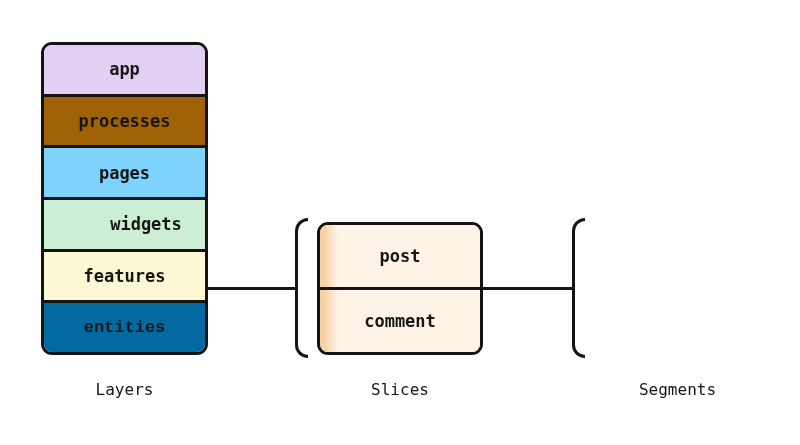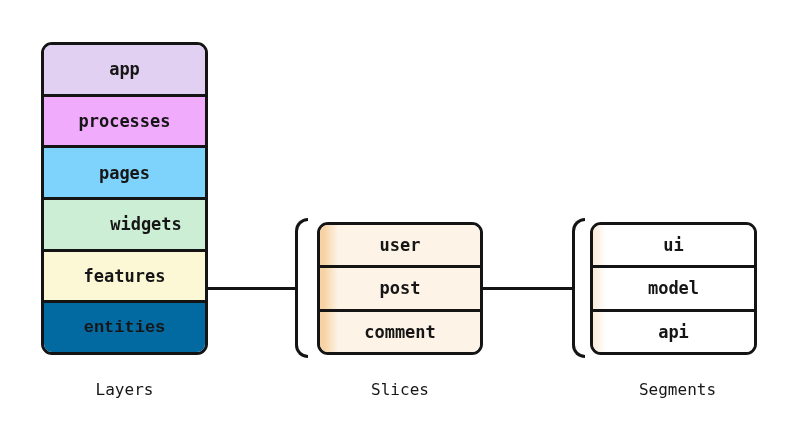--- a/index.html
+++ b/index.html
@@ -97,40 +97,34 @@
 </head>
 <body>
 
 <div class="canvas">
 
   <div class="connector connector-1"></div>
   <div class="connector connector-2"></div>
 
   <div class="stack layers">
     <div class="row" style="background: rgb(226, 208, 243);">app</div>
-    <div class="row" style="background: #f0abfc;">processes</div>
+    <div class="row" style="background: #a16207;">processes</div>
     <div class="row" style="background: #7dd3fc;">pages</div>
     <div class="row" style="background: rgb(203, 238, 213); padding-left: 43px;">widgets</div>
     <div class="row" style="background: rgb(252, 247, 213);">features</div>
     <div class="row" style="background: #0369a1; font-family: Liberation Mono, monospace;">entities</div>
   </div>
 
   <div class="bracket bracket-slices"></div>
 
   <div class="stack slices">
-    <div class="row slice-row">user</div>
     <div class="row slice-row">post</div>
     <div class="row slice-row">comment</div>
   </div>
 
   <div class="bracket bracket-segments"></div>
 
-  <div class="stack segments">
-    <div class="row segment-row">ui</div>
-    <div class="row segment-row">model</div>
-    <div class="row segment-row">api</div>
-  </div>
 
   <div class="group-label label-layers">Layers</div>
   <div class="group-label label-slices">Slices</div>
   <div class="group-label label-segments">Segments</div>
 
 </div>
 
 </body></html>

